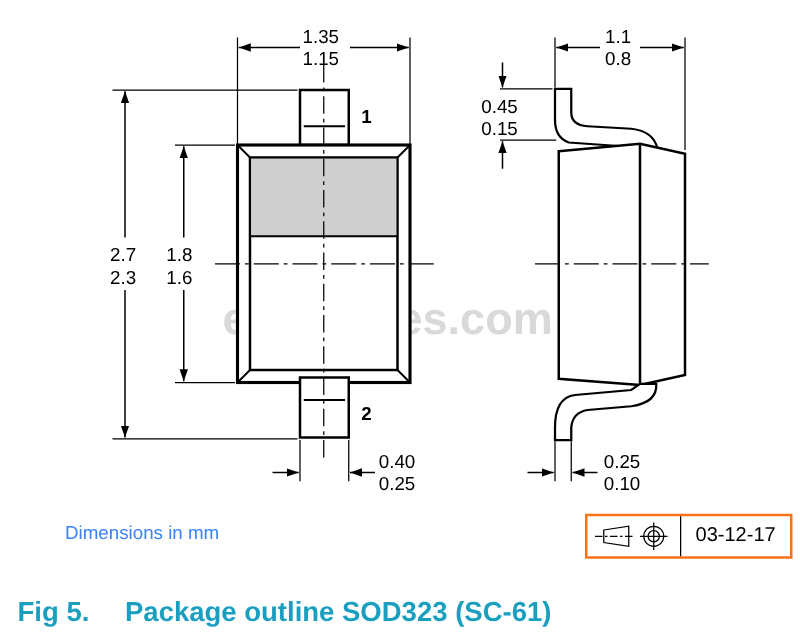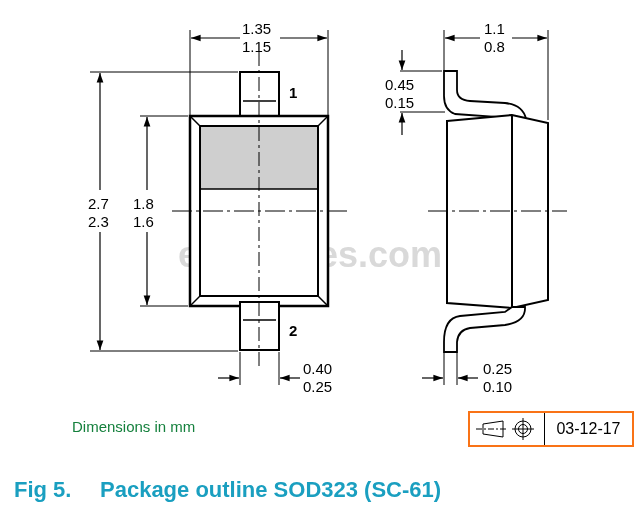--- a/index.html
+++ b/index.html
@@ -2,21 +2,21 @@
 <html><head>
 <meta charset="utf-8">
 <style>
   html, body { margin: 0; padding: 0; background: #ffffff; }
   body { width: 640px; height: 506px; position: relative; overflow: hidden;
          font-family: "Liberation Sans", sans-serif; }
   svg { position: absolute; left: 0; top: 0; }
   .dim { font-family: "Liberation Sans", sans-serif; font-size: 15px; fill: #000; }
   .pin { font-family: "Liberation Sans", sans-serif; font-size: 15px; font-weight: bold; fill: #000; }
   .wm { font-family: "Liberation Sans", sans-serif; font-size: 36px; font-weight: bold; fill: #d9d9d9; }
-  .note { position: absolute; left: 72px; top: 418px; font-size: 15px; color: #15803d; }
+  .note { position: absolute; left: 52px; top: 418px; font-size: 15px; color: #3b82f6; }
   .caption { position: absolute; left: 14px; top: 477px; font-size: 22px; font-weight: bold; color: #1a9fc0; white-space: pre; }
   .caption .num { display: inline-block; width: 86px; }
   .stamp { position: absolute; left: 468px; top: 411px; width: 162px; height: 32px;
            border: 2px solid #f97316; display: flex; }
   .stamp .sym { width: 74px; border-right: 1px solid #000; position: relative; }
   .stamp .date { flex: 1; font-size: 16px; display: flex; align-items: center; justify-content: center; }
 </style>
 </head>
 <body>
 

